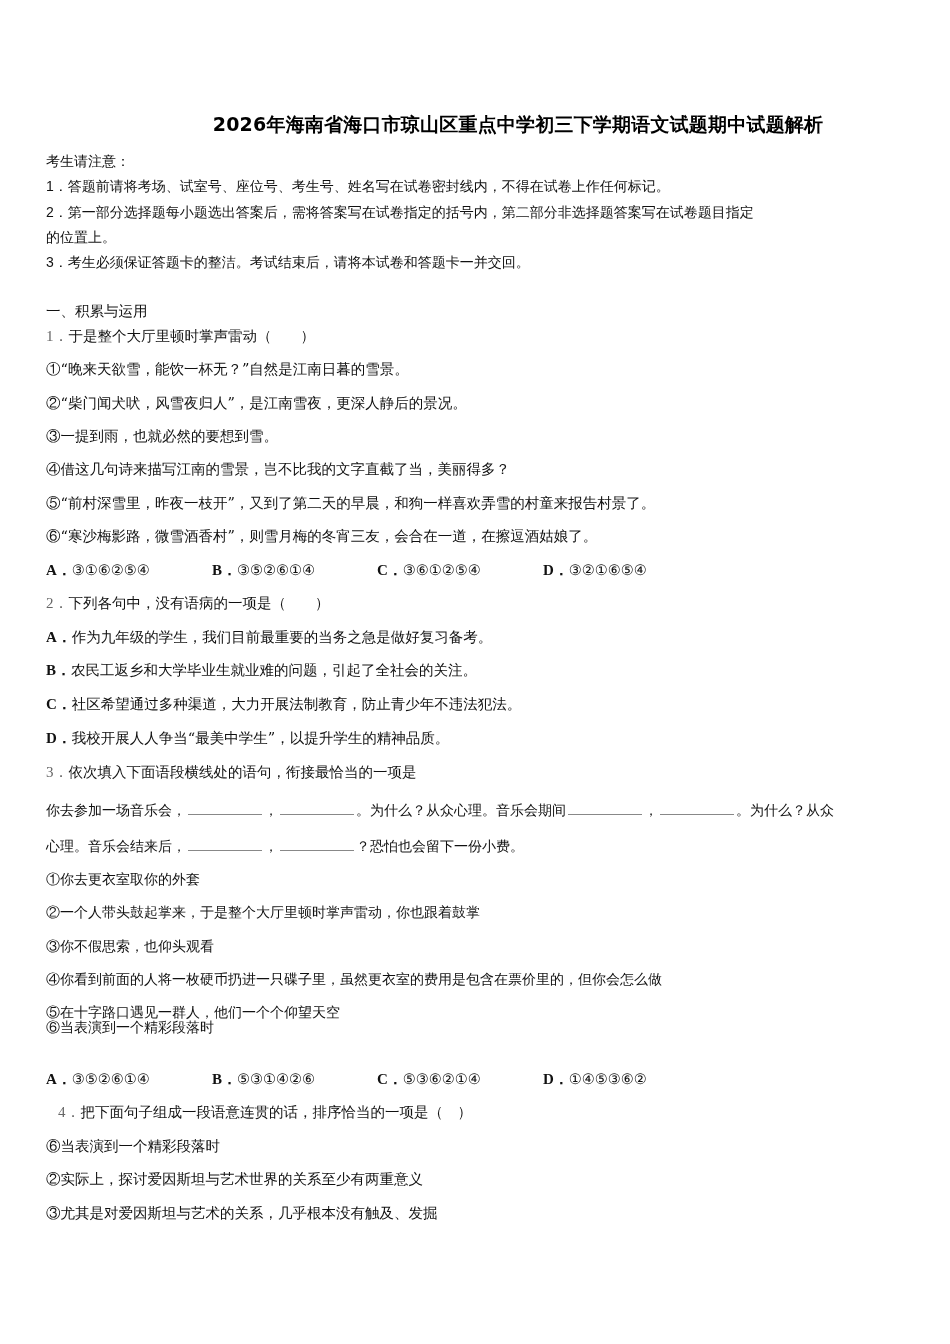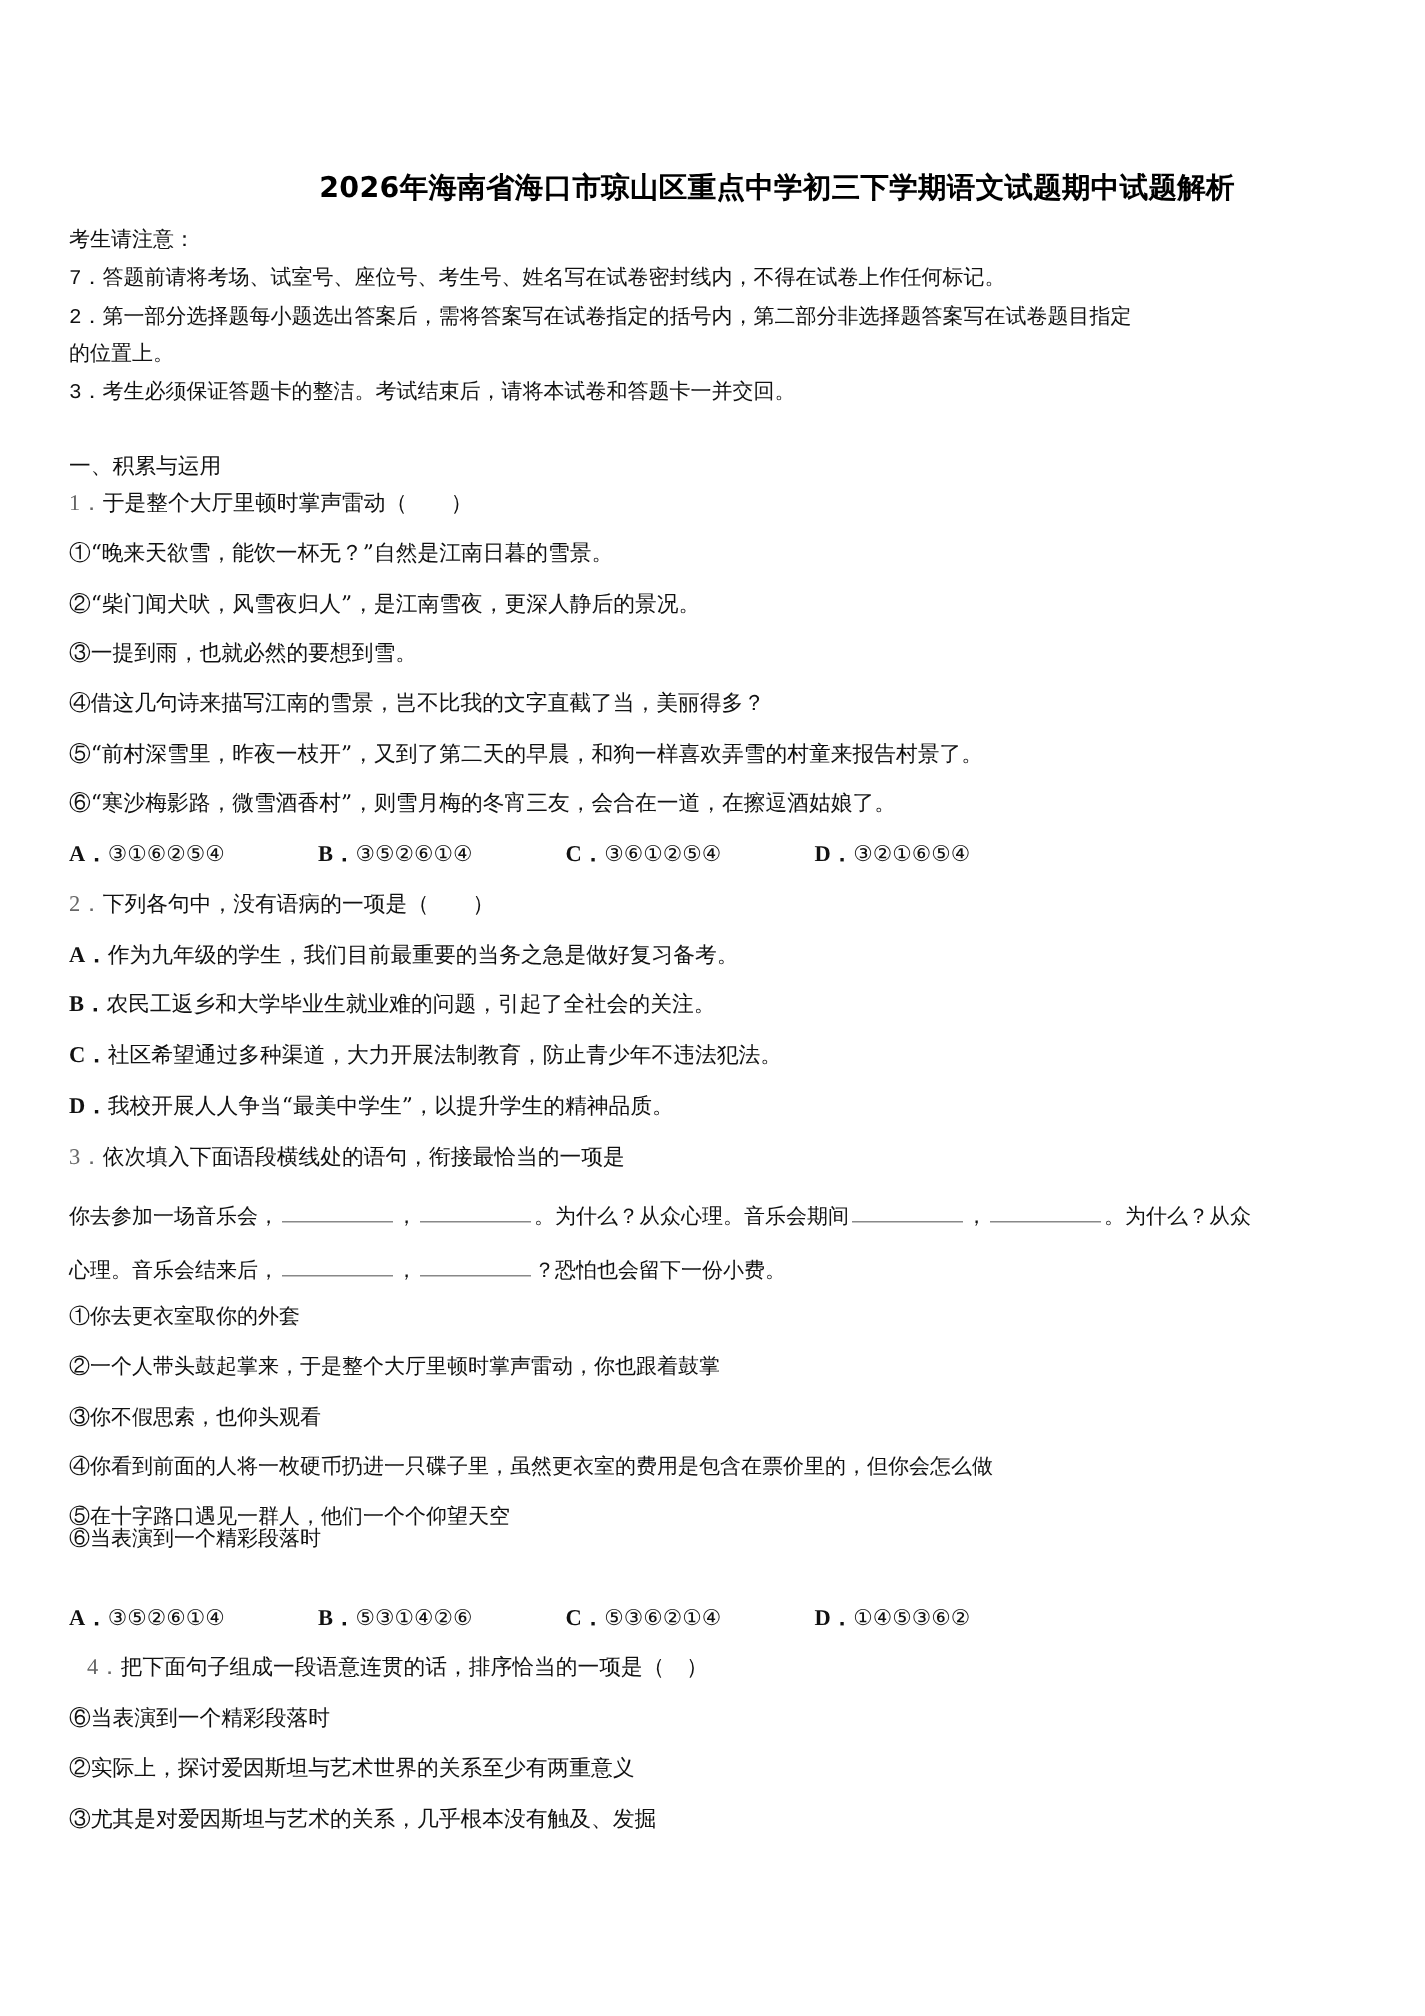--- a/index.html
+++ b/index.html
@@ -11,39 +11,39 @@
   .page { position: absolute; left: 0; top: 0; width: 950px; height: 1344px; }
   .title {
     position: absolute; left: 0; top: 112px; width: 950px; text-align: center;
     font-family: "DejaVu Sans", "Liberation Sans", sans-serif;
     font-weight: bold; font-size: 19px; letter-spacing: 0.2px; color: #000; padding-left: 43px;
   }
   .line {
     position: absolute; left: 46px; white-space: nowrap;
     font-size: 14.5px; line-height: 18px; color: #111;
   }
-  .notice { font-family: Liberation Mono, monospace; font-size: 14px; }
+  .notice { font-family: Liberation Sans, sans-serif; font-size: 14px; }
   .qnum { color: #666666; font-family: "Liberation Serif", serif; font-size: 15px; }
   .opt-letter { font-weight: bold; font-family: "Liberation Serif", serif; font-size: 15px; }
   .opt-row { position: absolute; left: 46px; white-space: nowrap; font-size: 14.5px; line-height: 18px; }
   .opt-row span.opt { position: absolute; top: 0; white-space: nowrap; }
   .blank {
     display: inline-block; width: 74px; height: 14px; border-bottom: 1px solid #888;
     vertical-align: baseline; margin: 0 2px;
   }
 </style>
 </head>
 <body>
 
 <div class="page">
 
   <div class="title">2026年海南省海口市琼山区重点中学初三下学期语文试题期中试题解析</div>
 
   <div class="line notice" style="top:152px;">考生请注意：</div>
-  <div class="line notice" style="top:177px;">7．答题前请将考场、试室号、座位号、考生号、姓名写在试卷密封线内，不得在试卷上作任何标记。</div>
+  <div class="line notice" style="top:177px;">1．答题前请将考场、试室号、座位号、考生号、姓名写在试卷密封线内，不得在试卷上作任何标记。</div>
   <div class="line notice" style="top:203px;">2．第一部分选择题每小题选出答案后，需将答案写在试卷指定的括号内，第二部分非选择题答案写在试卷题目指定</div>
   <div class="line notice" style="top:228px;">的位置上。</div>
   <div class="line notice" style="top:253px;">3．考生必须保证答题卡的整洁。考试结束后，请将本试卷和答题卡一并交回。</div>
 
   <div class="line" style="top:302px;">一、积累与运用</div>
 
   <div class="line" style="top:327px;">
     <span class="qnum">1．</span><span>于是整个大厅里顿时掌声雷动（　　）</span>
   </div>
   <div class="line" style="top:394px;">②“柴门闻犬吠，风雪夜归人”，是江南雪夜，更深人静后的景况。</div>

